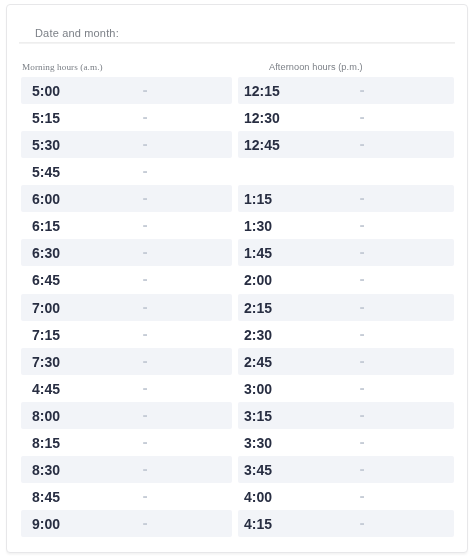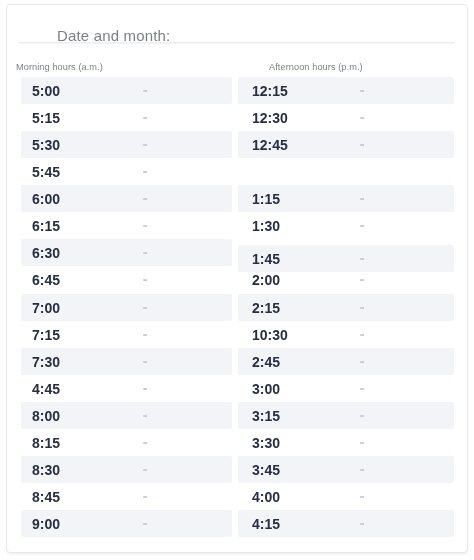--- a/index.html
+++ b/index.html
@@ -16,58 +16,58 @@
     width:462px; height:549px;
     background:#ffffff;
     border:1px solid #e7e7e9;
     border-radius:4px;
     box-sizing:border-box;
     box-shadow:0 2px 2px rgba(0,0,0,0.04), 0 1px 1px rgba(0,0,0,0.015);
   }
 
   
   .date-label {
-    position:absolute; left:22px; top:22px;
-    font-size:15px; color:#7c8087; letter-spacing:0.17px;
+    position:absolute; left:0; top:22px;
+    font-size:11px; color:#7c8087; letter-spacing:0.17px;
     white-space:nowrap; will-change:transform;padding-left:28px;
   }
 
   
   .divider {
     position:absolute; left:12px; top:37px;
     width:436px; height:2px;
     background:linear-gradient(to bottom, #eeeeee 0 50%, #f3f3f3 50% 100%);
   }
 
   
   .col-header {
     position:absolute; top:57px;
     font-size:9.2px; color:#7c8087; letter-spacing:0.08px;
     white-space:nowrap; will-change:transform;
   }
-  .col-header.am { left:9px; }
+  .col-header.am { left:15px;font-family:Liberation Serif, serif; }
   .col-header.pm { left:233px;margin-left:29px; }
 
   
   .grid { position:absolute; left:0; top:0; width:100%; height:100%; }
   .row {
     position:absolute; height:27.45px; box-sizing:border-box;
     will-change:transform;
   }
   .row.am { left:14.3px; width:211px; }
   .row.pm { left:230.5px; width:215.5px; }
   .row.odd { background:#f2f4f8; border-radius:2px; }
 
   .time {
     position:absolute; left:10.8px; top:0; height:100%;
     display:flex; align-items:center;
     font-size:14px; font-weight:bold; color:#282e42;
     white-space:nowrap; will-change:transform;
   }
-  .row.pm .time { left:14px;text-align:right; }
+  .row.pm .time { left:6px;text-align:right; }
 
   .dash {
     position:absolute; left:121.9px; top:0; height:100%;
     display:flex; align-items:center;
     font-size:12px; color:#c6ccd6;
   }
   .row.pm .dash { left:122.2px; }
   .dash > i {
     font-style:normal; display:inline-block;
     transform:translateY(-2px) scale(1.3, 2.0);
@@ -218,40 +218,40 @@
         <span class="dash">
           <i>-</i>
         </span>
       </div>
       <div class="row pm" style="top: 207.35px;">
         <span class="time">1:30</span>
         <span class="dash">
           <i>-</i>
         </span>
       </div>
-      <div class="row pm odd" style="top: 234.42px; margin-top: 6px;">
+      <div class="row pm odd" style="top: 234.42px;">
         <span class="time">1:45</span>
         <span class="dash">
           <i>-</i>
         </span>
       </div>
       <div class="row pm" style="top: 261.49px;">
         <span class="time">2:00</span>
         <span class="dash">
           <i>-</i>
         </span>
       </div>
       <div class="row pm odd" style="top: 288.56px;">
         <span class="time">2:15</span>
         <span class="dash">
           <i>-</i>
         </span>
       </div>
       <div class="row pm" style="top: 315.63px;">
-        <span class="time">10:30</span>
+        <span class="time">2:30</span>
         <span class="dash">
           <i>-</i>
         </span>
       </div>
       <div class="row pm odd" style="top: 342.7px;">
         <span class="time">2:45</span>
         <span class="dash">
           <i>-</i>
         </span>
       </div>

